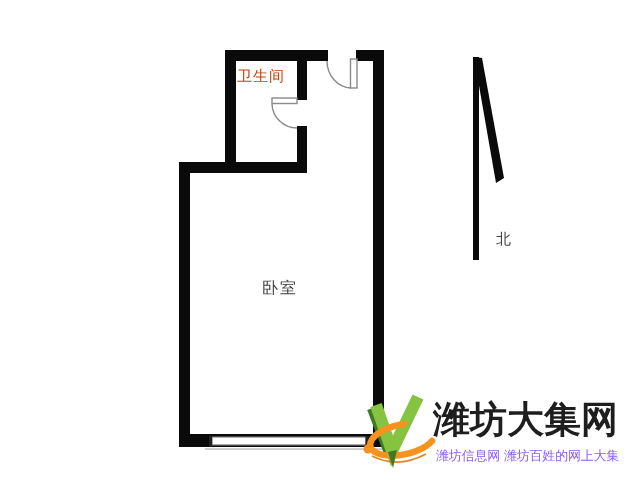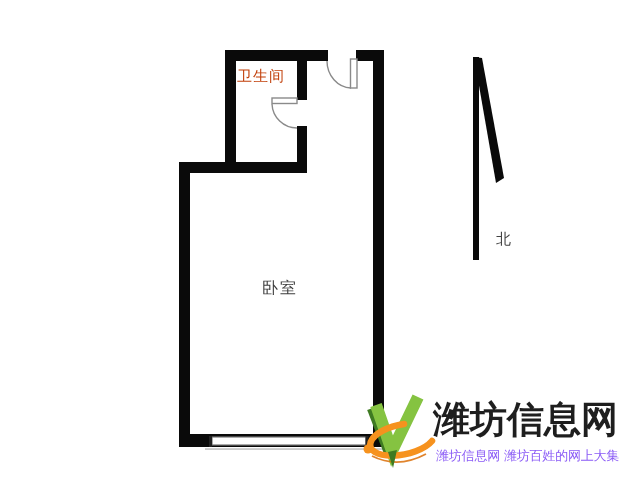--- a/index.html
+++ b/index.html
@@ -101,15 +101,15 @@
       <path d="M 376,405 L 392,451 L 418,397" fill="none" stroke-width="12" stroke-linejoin="miter" stroke-miterlimit="6" stroke-linecap="butt" stroke="#85C341"></path>
     </g>
     <g>
       <circle cx="368" cy="449" r="4.5" fill="#F6921E"></circle>
       <path d="M 404,424 A 33,15 -12 1 0 432,441" fill="none" stroke-width="6.5" stroke-linecap="round" stroke="#F6921E"></path>
       <path d="M 372,456 Q 398,469 426,454" fill="none" stroke="#da6e08" stroke-width="1.8" opacity="0.85"></path>
     </g>
     <polygon points="388,452 397,450 393,468" fill="#3E7A22"></polygon>
   </svg>
 
-  <div class="logo-title">潍坊信息网</div>
+  <div class="logo-title">潍坊大集网</div>
   <div class="logo-subtitle">潍坊信息网 潍坊百姓的网上大集</div>
 </div>
 
 </body></html>

